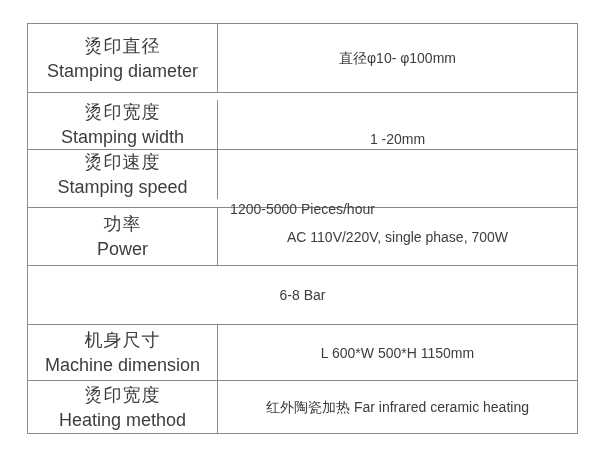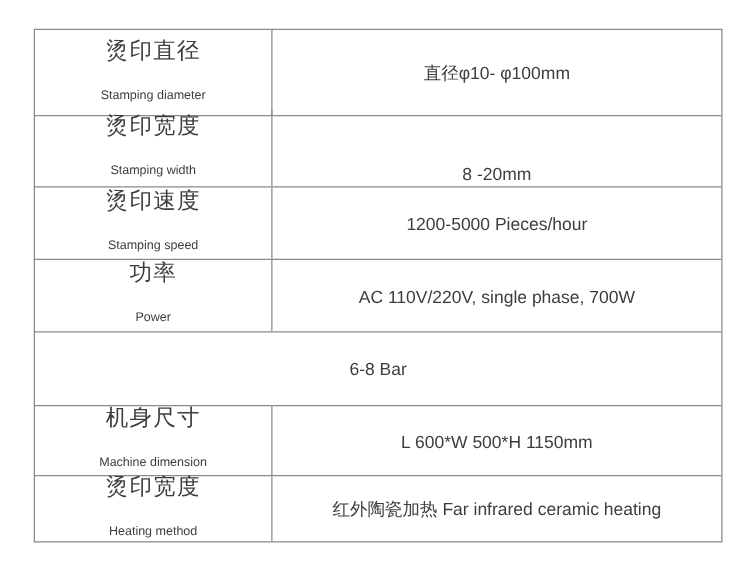--- a/index.html
+++ b/index.html
@@ -20,21 +20,21 @@
     left: 27px;
     top: 23px;
     width: 549px;
     border: 1px solid #8a8a8a;
     background: #fffffe;
   }
   .row { display: flex; }
   .row + .row { border-top: 1px solid #8a8a8a; }
   .row:nth-child(1) { height: 68px; }
   .row:nth-child(2) { height: 56px; align-items: flex-end; }
-  .row:nth-child(3) { height: 57px; }
+  .row:nth-child(3) { height: 57px; flex-direction: column; }
   .row:nth-child(4) { height: 57px; }
   .row:nth-child(5) { height: 58px; }
   .row:nth-child(6) { height: 55px; }
   .row:nth-child(7) { height: 52px; }
   .cell-label {
     width: 190px;
     border-right: 1px solid #8a8a8a;
     display: flex;
     flex-direction: column;
     align-items: center;
@@ -48,23 +48,22 @@
     align-items: center;
     justify-content: center;
     text-align: center;
   }
   .label-cn {
     font-size: 18px;
     line-height: 25px;
     letter-spacing: 1px;
   }
   .label-en {
-    font-size: 10px;
+    font-size: 18px;
     line-height: 24px;
-    margin-top: 12px;
   }
   .value-text {
     font-size: 14px;
     line-height: 20px;
   }
 </style>
 </head>
 <body>
 
 <div class="spec-table">
@@ -78,21 +77,21 @@
       <div class="value-text">直径φ10- φ100mm</div>
     </div>
   </div>
 
   <div class="row">
     <div class="cell-label">
       <div class="label-cn">烫印宽度</div>
       <div class="label-en">Stamping width</div>
     </div>
     <div class="cell-value">
-      <div class="value-text">8 -20mm</div>
+      <div class="value-text">1 -20mm</div>
     </div>
   </div>
 
   <div class="row">
     <div class="cell-label">
       <div class="label-cn">烫印速度</div>
       <div class="label-en">Stamping speed</div>
     </div>
     <div class="cell-value">
       <div class="value-text">1200-5000 Pieces/hour</div>

